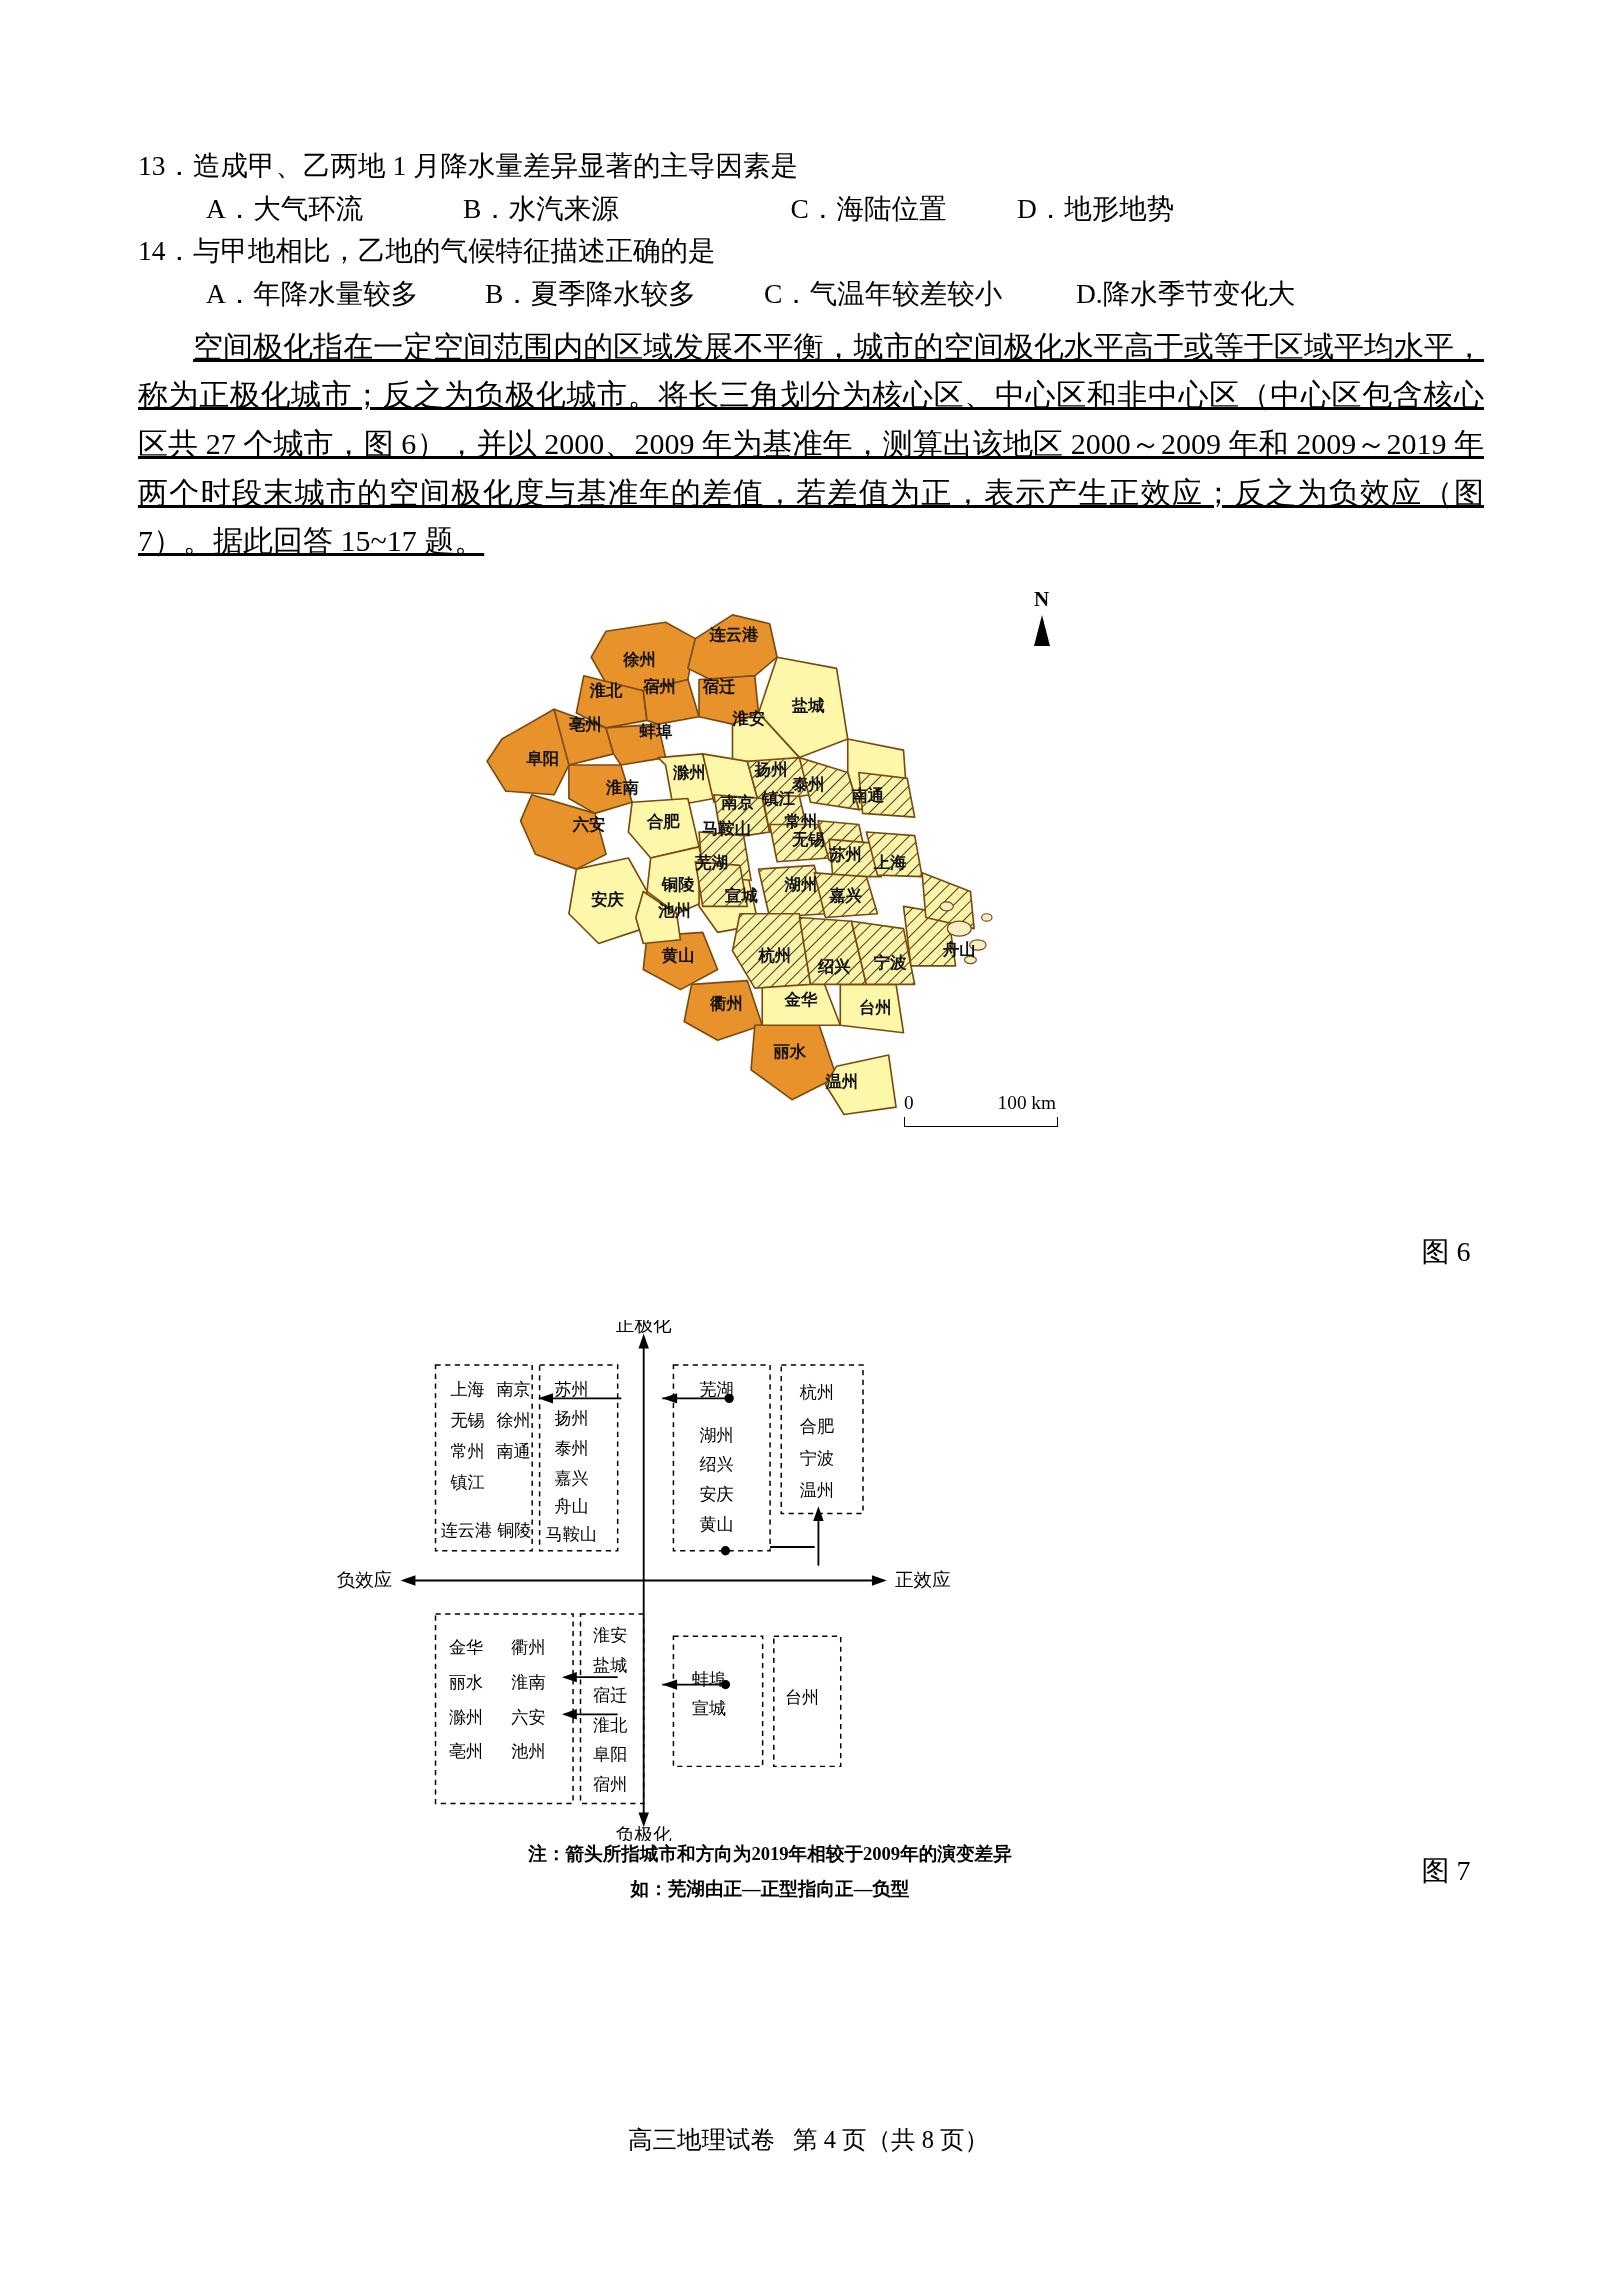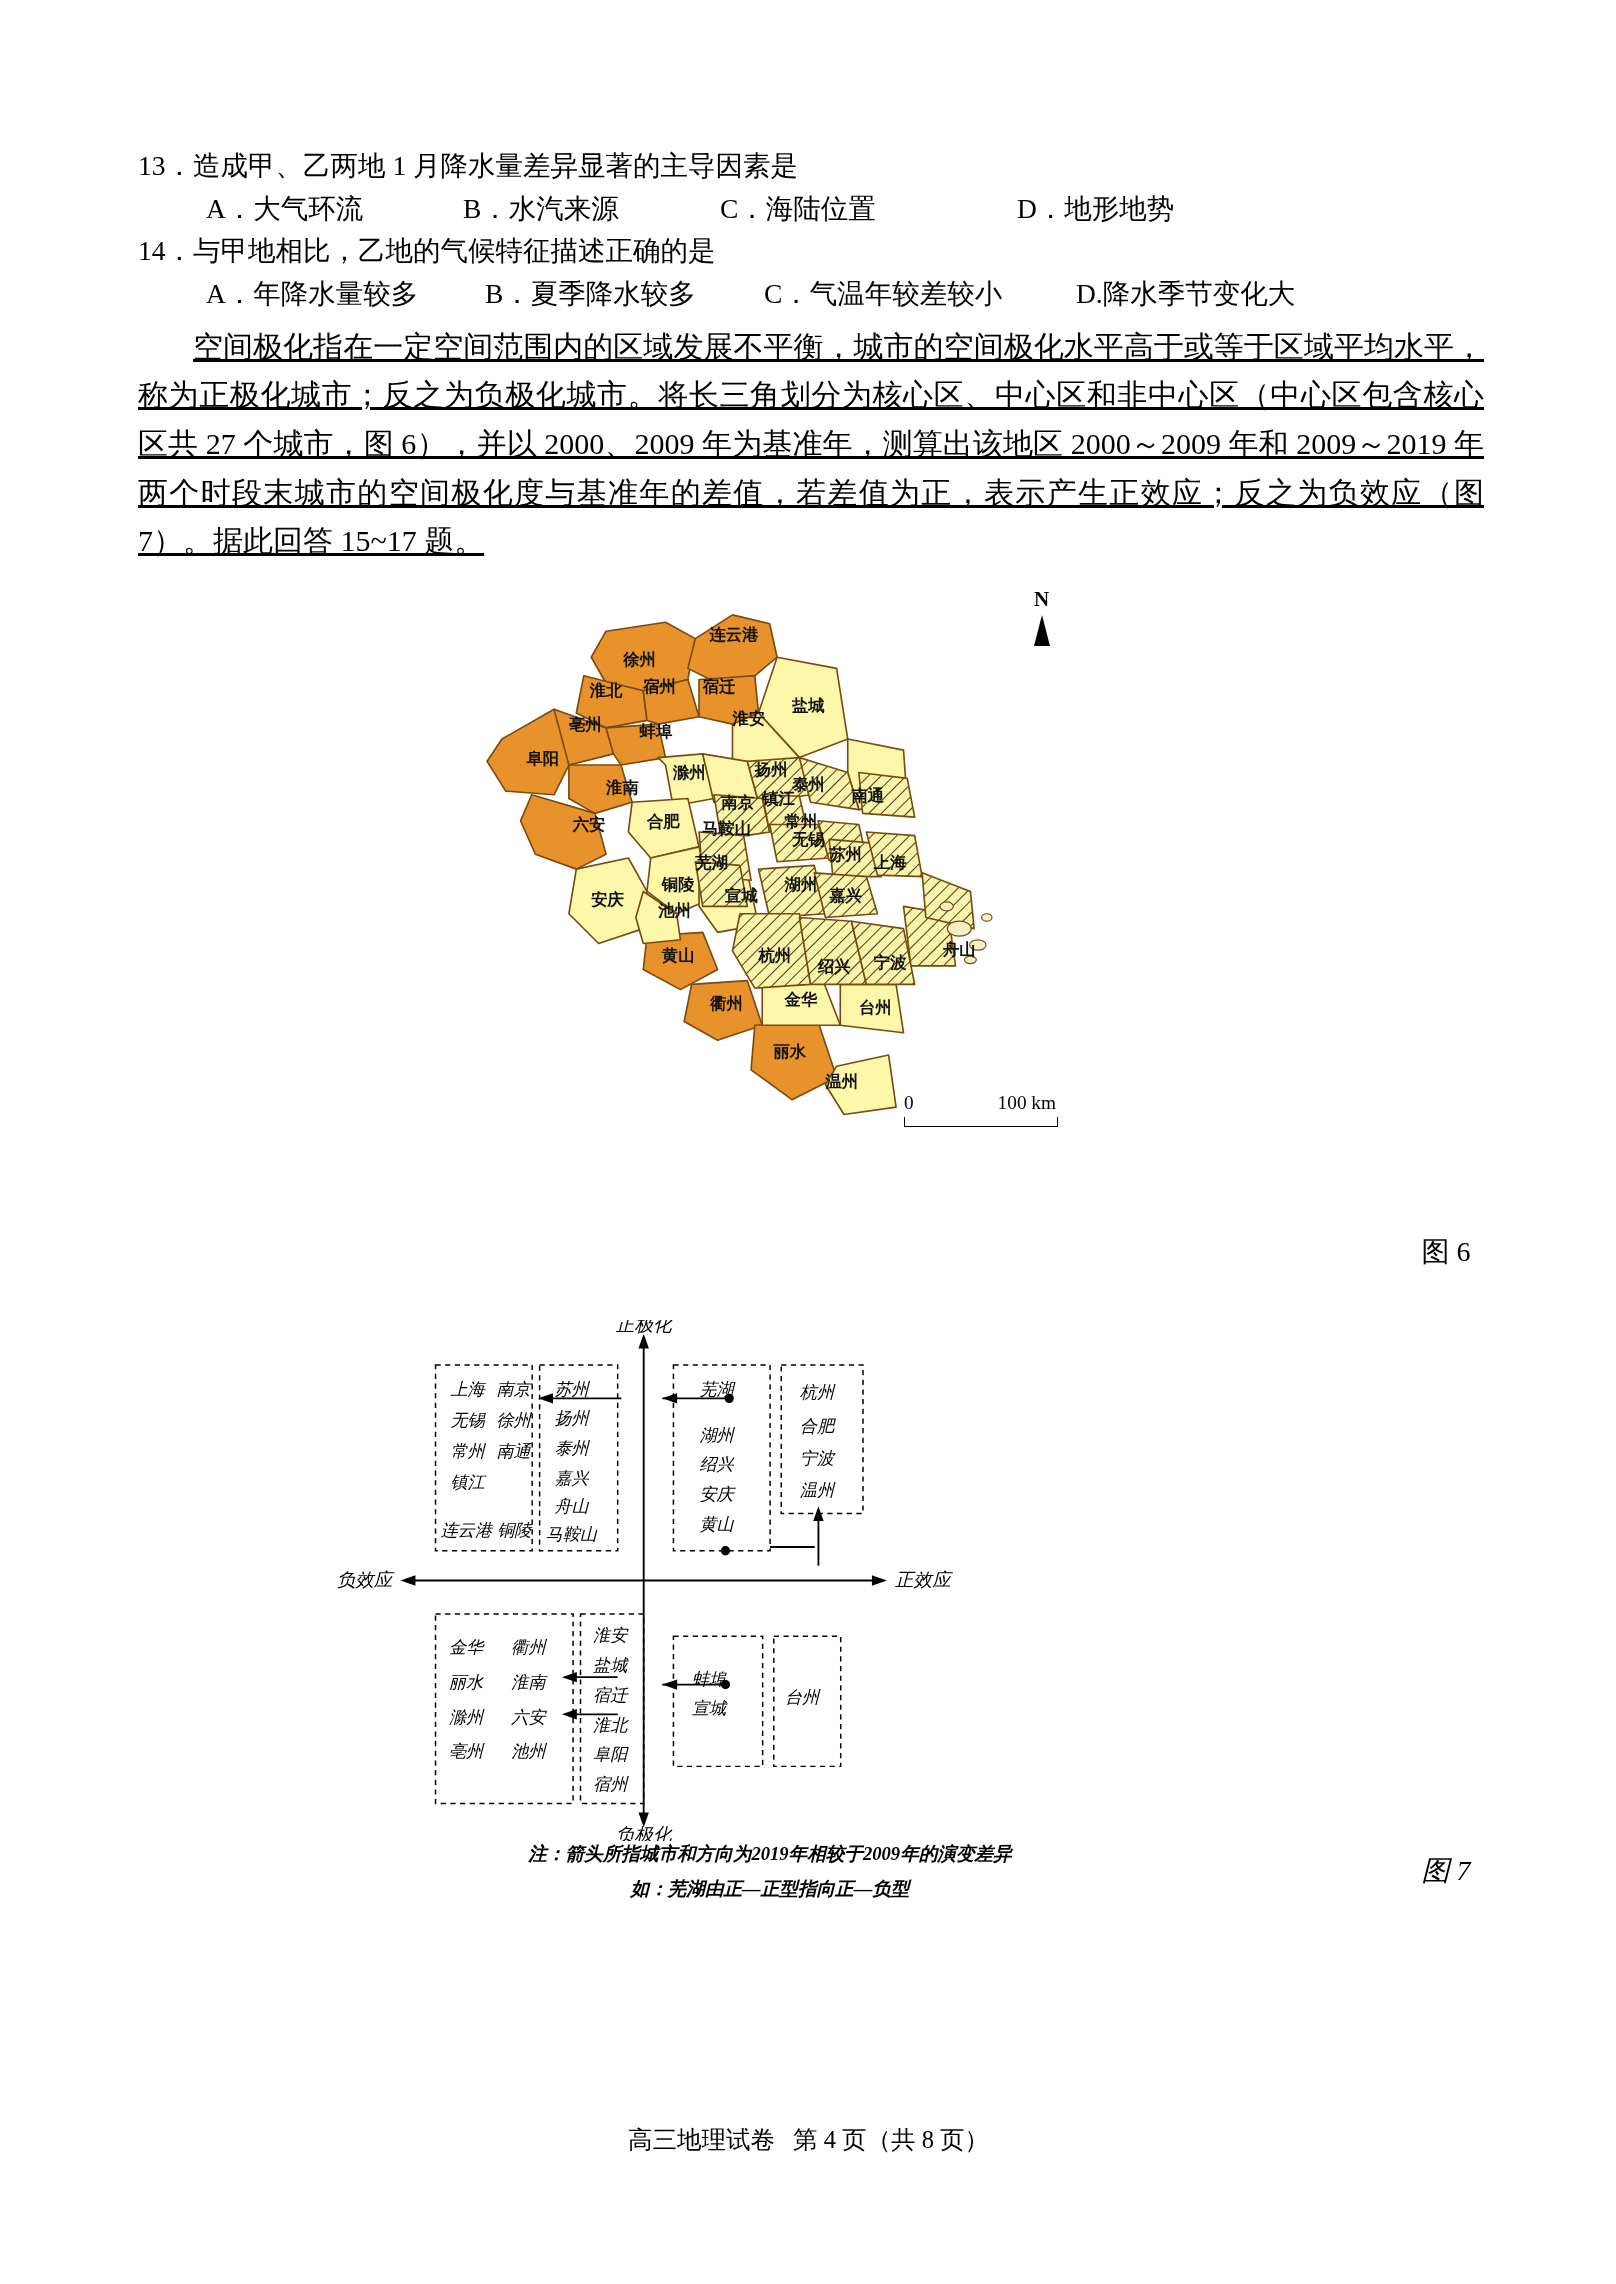--- a/index.html
+++ b/index.html
@@ -36,21 +36,21 @@
   }
   .q-num { display: inline-block; }
   .opts {
     font-size: 27.5px;
     line-height: 1.55;
     margin-left: 68px;
     display: flex;
   }
   .opts.o1 span:nth-child(1) { width: 257px; }
   .opts.o1 span:nth-child(2) { width: 257px; }
-  .opts.o1 span:nth-child(3) { width: 297px; }
+  .opts.o1 span:nth-child(3) { width: 297px; text-align: center; }
   .opts.o2 span:nth-child(1) { width: 279px; }
   .opts.o2 span:nth-child(2) { width: 279px; }
   .opts.o2 span:nth-child(3) { width: 312px; }
 
   .para {
     font-size: 30px;
     line-height: 1.62;
     text-align: justify;
     text-justify: inter-ideograph;
     margin-top: 7.4px;
@@ -138,21 +138,20 @@
   .scalebar .sb-line:before {
     content: ""; position: absolute; left: 0; top: 0;
     width: 50%; height: 100%;
   }
 
   
   .fig7-wrap {
     position: relative;
     margin-top: 4.5px;
     height: 625px;
-    font-style: italic;
   }
   .fig7-label {
     position: absolute;
     right: 13.4px;
     top: 532px;
     font-size: 28px;
   }
   svg.diagsvg { position: absolute; left: 186px; top: 0; }
   .fig7-note {
     position: absolute;

